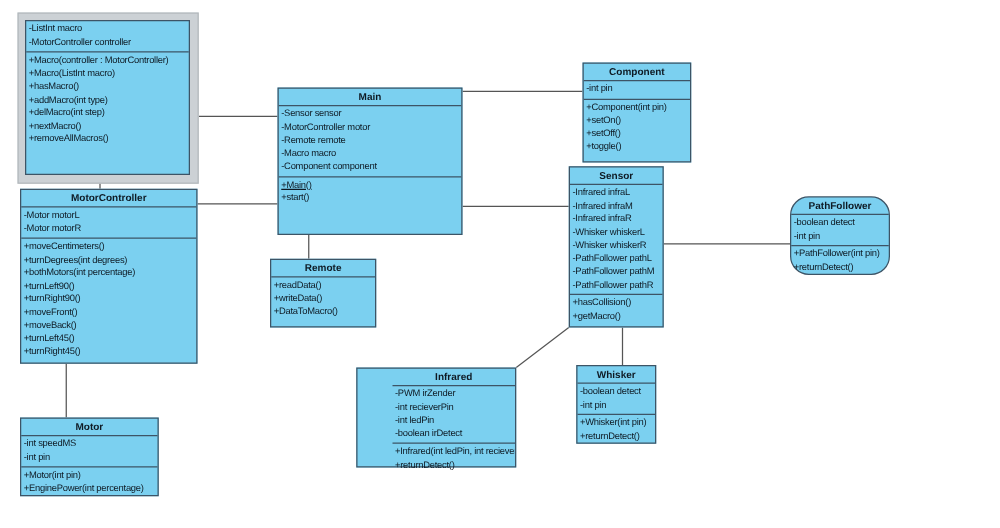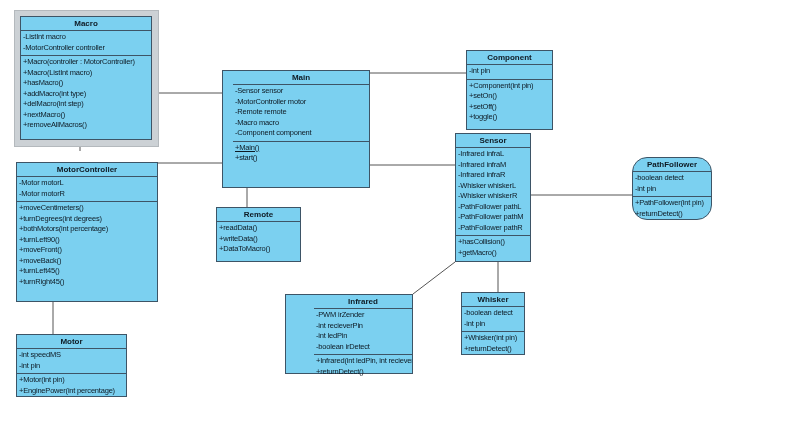--- a/index.html
+++ b/index.html
@@ -87,67 +87,67 @@
       <line x1="53" y1="291" x2="53" y2="334"></line>
       <line x1="247" y1="188" x2="247" y2="207"></line>
       <line x1="370" y1="73" x2="466" y2="73"></line>
       <line x1="370" y1="165" x2="455" y2="165"></line>
       <line x1="531" y1="195" x2="632" y2="195"></line>
       <line x1="455" y1="262" x2="413" y2="294"></line>
       <line x1="498" y1="262" x2="498" y2="292"></line>
     </svg>
 <div class="selection-frame" style="left: 14px; top: 10px; width: 145px; height: 137px;"></div>
   <div class="uml-class" style="left: 20px; top: 16px; width: 132px; height: 124px;">
-    <div class="uml-title">Macro</div>
   <div class="uml-comp">
         <div class="uml-row">-ListInt macro</div>
         <div class="uml-row">-MotorController controller</div>
       </div>
       <div class="uml-comp">
         <div class="uml-row">+Macro(controller : MotorController)</div>
         <div class="uml-row">+Macro(ListInt macro)</div>
         <div class="uml-row">+hasMacro()</div>
         <div class="uml-row">+addMacro(int type)</div>
         <div class="uml-row">+delMacro(int step)</div>
         <div class="uml-row">+nextMacro()</div>
         <div class="uml-row">+removeAllMacros()</div>
       </div>
     </div>
 
-  <div class="uml-class" style="left: 16px; top: 162px; width: 142px; height: 140px;">
+  <div class="uml-class" style="left: 16px; top: 151px; width: 142px; height: 140px;">
     <div class="uml-title">MotorController</div>
   <div class="uml-comp">
         <div class="uml-row">-Motor motorL</div>
         <div class="uml-row">-Motor motorR</div>
       </div>
       <div class="uml-comp">
         <div class="uml-row">+moveCentimeters()</div>
         <div class="uml-row">+turnDegrees(int degrees)</div>
         <div class="uml-row">+bothMotors(int percentage)</div>
         <div class="uml-row">+turnLeft90()</div>
+        <div class="uml-row">+turnRight90()</div>
         <div class="uml-row">+moveFront()</div>
         <div class="uml-row">+moveBack()</div>
         <div class="uml-row">+turnLeft45()</div>
         <div class="uml-row">+turnRight45()</div>
       </div>
     </div>
 
   <div class="uml-class" style="left: 16px; top: 334px; width: 111px; height: 63px;">
     <div class="uml-title">Motor</div>
   <div class="uml-comp">
         <div class="uml-row">-int speedMS</div>
         <div class="uml-row">-int pin</div>
       </div>
       <div class="uml-comp">
         <div class="uml-row">+Motor(int pin)</div>
         <div class="uml-row">+EnginePower(int percentage)</div>
       </div>
     </div>
 
-  <div class="uml-class" style="left: 222px; top: 70px; width: 148px; height: 118px; padding-left: 10px;">
+  <div class="uml-class" style="left: 222px; top: 70px; width: 148px; height: 118px;">
     <div class="uml-title">Main</div>
   <div class="uml-comp">
         <div class="uml-row">-Sensor sensor</div>
         <div class="uml-row">-MotorController motor</div>
         <div class="uml-row">-Remote remote</div>
         <div class="uml-row">-Macro macro</div>
         <div class="uml-row">-Component component</div>
       </div>
       <div class="uml-comp">
         <div class="uml-row underline">+Main()</div>

